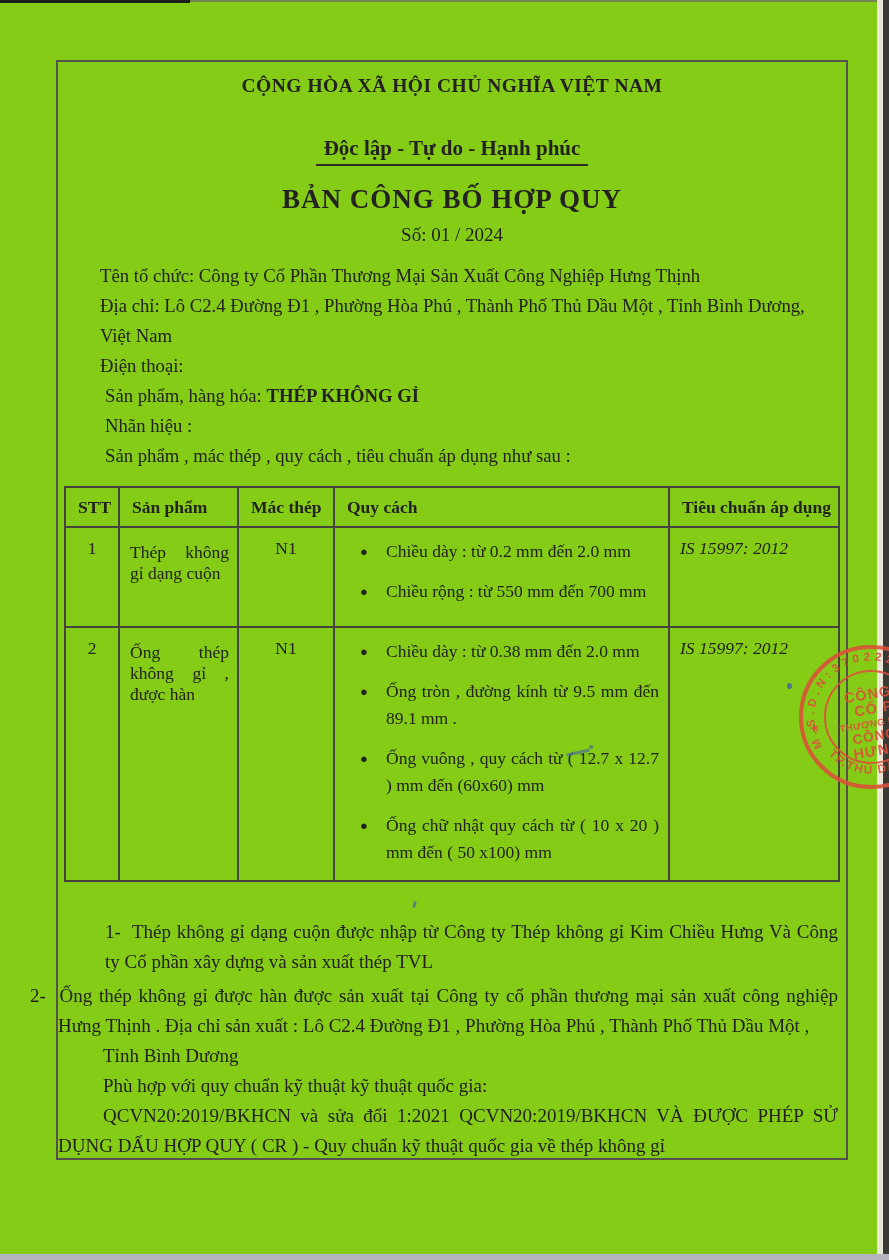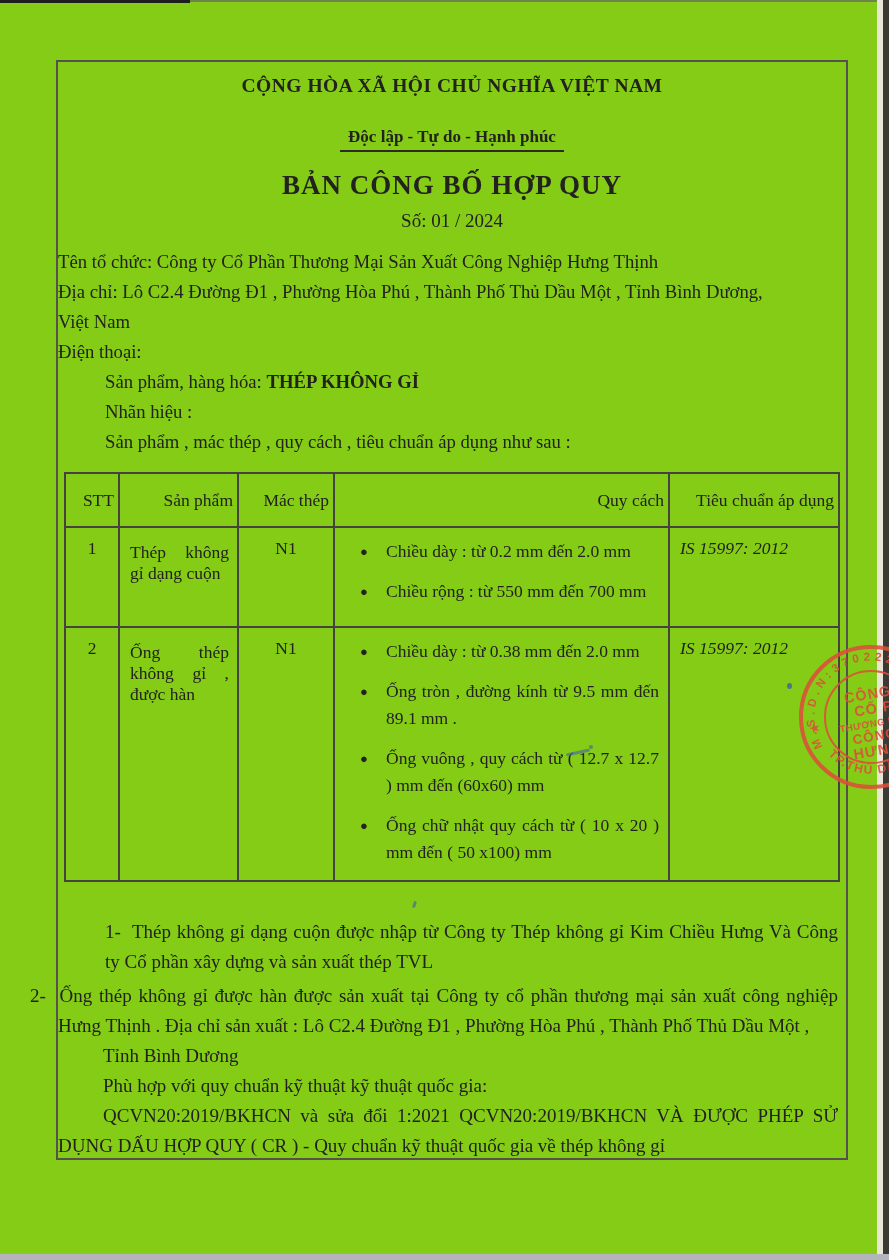--- a/index.html
+++ b/index.html
@@ -15,37 +15,37 @@
   .edge-right-dark  { position:absolute; top:0; right:0; width:6px; height:1260px; background:#3a3934; }
   .edge-bottom { position:absolute; bottom:0; left:0; width:889px; height:6px; background:#b4b4bc; }
 
   .frame {
     position:absolute; left:56px; top:60px; width:792px; height:1100px;
     border:2px solid #54524d; box-sizing:border-box;
   }
 
   .doc-header { padding-top:12px; text-align:center; }
   .country  { font-size:19.5px; font-weight:bold; letter-spacing:.5px; line-height:24px; }
-  .motto    { display:inline-block; font-size:17px; font-weight:bold; margin-top:11px;
+  .motto    { display:inline-block; font-size:21px; font-weight:bold; margin-top:20px;
               padding:0 8px 3px 8px; border-bottom:2px solid #2c2b28; }
   .doc-title{ font-size:27px; font-weight:bold; letter-spacing:1px; margin-top:17px; line-height:32px; }
   .doc-number{ font-size:19px; margin-top:7px; line-height:26px; }
 
   .info { margin-top:13px; font-size:18.7px; line-height:30px; }
-  .indent-a { }
+  .indent-a { padding-left:42px; }
   .indent-b { padding-left:47px; }
   .addr { max-width:705px; }
   .bold { font-weight:bold; }
 
   table.products {
     border-collapse:collapse; table-layout:fixed;
     margin:15px 0 0 6px; width:774px; font-size:17.5px;
   }
   table.products th, table.products td { border:2px solid #45433f; box-sizing:border-box; }
-  table.products th { font-weight:normal; height:54px; text-align:right; padding:0 4px 0 12px; }
+  table.products th { font-weight:bold; height:40px; text-align:left; padding:0 4px 0 12px; }
   th.c-stt { text-align:center; padding-left:0; }
   td { vertical-align:top; }
   .cell-stt { text-align:center; padding-top:10px; }
   .cell-sp  { padding:14px 8px 0 10px; text-align:justify; }
   .cell-mt  { text-align:center; padding-top:10px;margin-left:8px; }
   .cell-qc  { padding-top:10px; }
   .cell-tc  { padding:10px 4px 0 10px;font-style:italic; }
   .qc-item { display:flex; padding:0 8px 0 24px; margin-bottom:13px; line-height:27px; }
   .qc-bullet { width:12px; flex:0 0 12px; margin-right:14px; font-size:13px; line-height:27px; }
   .qc-text { flex:1; text-align:justify; }

